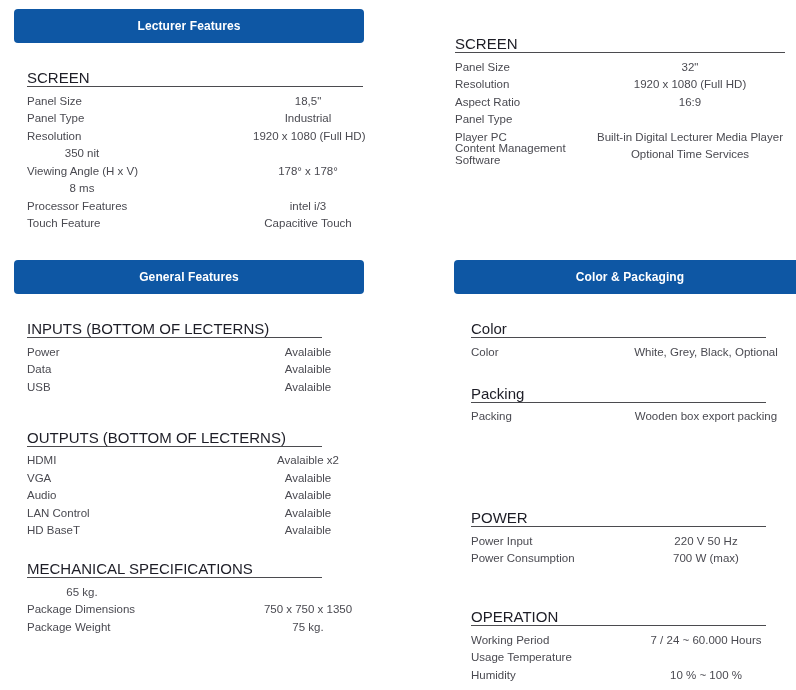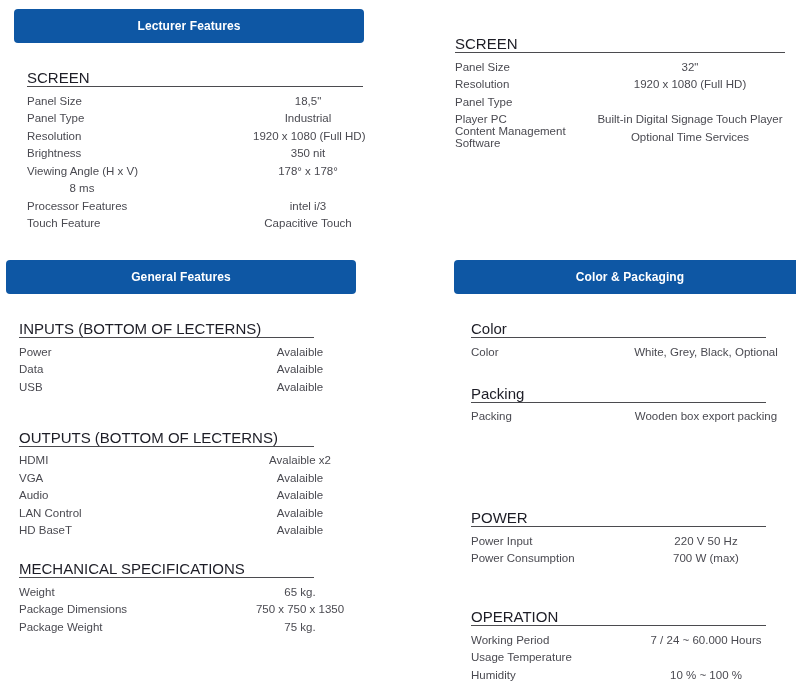--- a/index.html
+++ b/index.html
@@ -5,21 +5,21 @@
   :root { --accent: #0e57a4; --heading: #1d1d26; --body: #4a4a51; --rule: #4b4b4f; }
   * { box-sizing: border-box; }
   html, body { margin: 0; padding: 0; }
   body {
     width: 796px; height: 690px; background: #ffffff;
     font-family: "Liberation Sans", sans-serif; position: relative; overflow: hidden;
   }
   .panel { position: absolute; width: 350px; }
   #sec-0 { left: 14px;  top: 9px; }
   #sec-1 { left: 438px; top: 9px;  width: 352px; }
-  #sec-2 { left: 6px;  top: 260px; }
+  #sec-2 { left: 14px;  top: 260px; }
   #sec-3 { left: 454px; top: 260px; width: 352px; }
 
   .pill {
     height: 34px; border-radius: 4px; background: var(--accent);
     color: #ffffff; font-weight: bold; font-size: 12px;
     display: flex; align-items: center; justify-content: center;
     letter-spacing: 0.1px;
   }
 
   .groups-left  { margin-left: 13px; width: 336px; }
@@ -69,21 +69,20 @@
             </div>
             <div class="row">
               <span class="label">Panel Type</span>
               <span class="value">Industrial</span>
             </div>
             <div class="row">
               <span class="label">Resolution</span>
               <span class="value">1920 x 1080 (Full HD)</span>
             </div>
             <div class="row">
-              <span class="label">Brightness</span>
               <span class="value">350 nit</span>
             </div>
             <div class="row">
               <span class="label">Viewing Angle (H x V)</span>
               <span class="value">178° x 178°</span>
             </div>
             <div class="row">
               <span class="value">8 ms</span>
             </div>
             <div class="row">
@@ -106,25 +105,29 @@
           <div class="rows">
             <div class="row">
               <span class="label">Panel Size</span>
               <span class="value">32"</span>
             </div>
             <div class="row">
               <span class="label">Resolution</span>
               <span class="value">1920 x 1080 (Full HD)</span>
             </div>
             <div class="row">
+              <span class="label">Aspect Ratio</span>
+              <span class="value">16:9</span>
+            </div>
+            <div class="row">
               <span class="label">Panel Type</span>
             </div>
             <div class="row">
               <span class="label">Player PC</span>
-              <span class="value">Built-in Digital Signage Touch Player</span>
+              <span class="value">Built-in Digital Lecturer Media Player</span>
             </div>
             <div class="row">
               <span class="label">Content Management Software</span>
               <span class="value">Optional Time Services</span>
             </div>
           </div>
         </div>
       </div>
   </section>
 
@@ -170,21 +173,20 @@
             <div class="row">
               <span class="label">HD BaseT</span>
               <span class="value">Avalaible</span>
             </div>
           </div>
         </div>
         <div class="group">
           <div class="group-heading">MECHANICAL SPECIFICATIONS</div>
           <div class="rows">
             <div class="row">
-              <span class="label">Weight</span>
               <span class="value">65 kg.</span>
             </div>
             <div class="row">
               <span class="label">Package Dimensions</span>
               <span class="value">750 x 750 x 1350</span>
             </div>
             <div class="row">
               <span class="label">Package Weight</span>
               <span class="value">75 kg.</span>
             </div>

